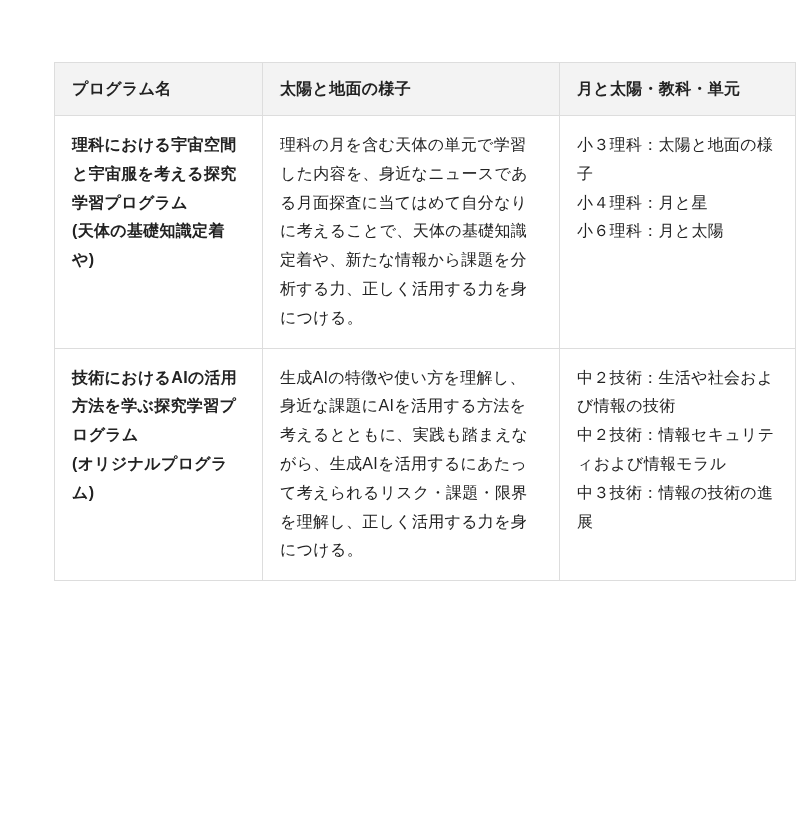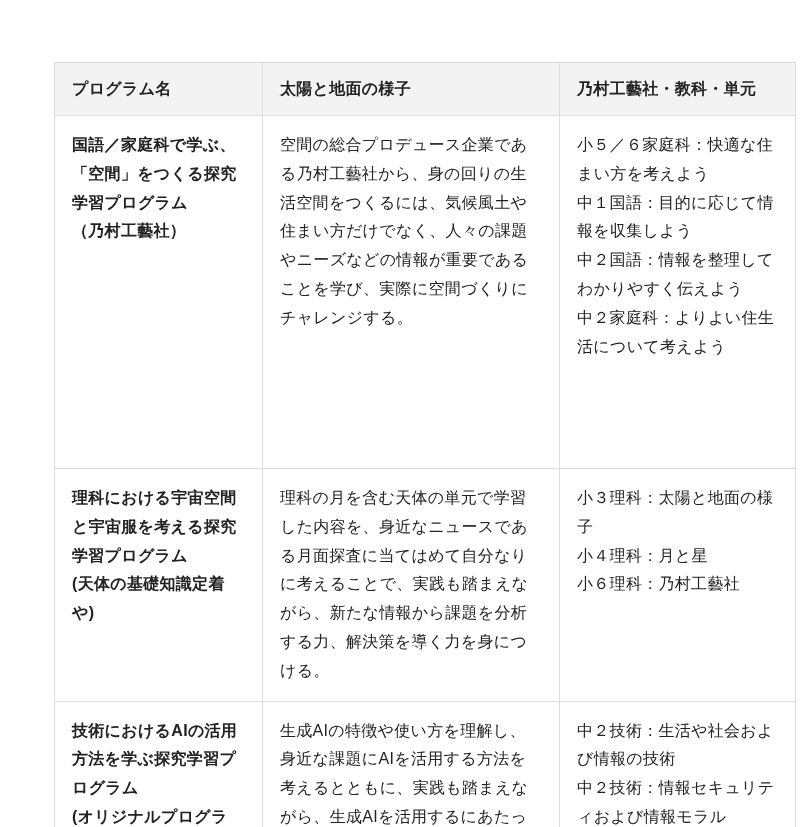--- a/index.html
+++ b/index.html
@@ -62,40 +62,31 @@
   <table class="program-table">
     <colgroup>
       <col class="c1">
         <col class="c2">
         <col class="c3">
     </colgroup>
     <thead>
       <tr>
         <th>プログラム名</th>
         <th>太陽と地面の様子</th>
-        <th>乃村工藝社・教科・単元</th>
+        <th>月と太陽・教科・単元</th>
       </tr>
     </thead>
     <tbody>
-      <tr class="row-0">
-        <td class="name-cell">国語／家庭科で学ぶ、「空間」をつくる探究学習プログラム
-（乃村工藝社）</td>
-        <td>空間の総合プロデュース企業である乃村工藝社から、身の回りの生活空間をつくるには、気候風土や住まい方だけでなく、人々の課題やニーズなどの情報が重要であることを学び、実際に空間づくりにチャレンジする。</td>
-        <td>小５／６家庭科：快適な住まい方を考えよう
-中１国語：目的に応じて情報を収集しよう
-中２国語：情報を整理してわかりやすく伝えよう
-中２家庭科：よりよい住生活について考えよう</td>
-      </tr>
       <tr class="row-1">
         <td class="name-cell">理科における宇宙空間と宇宙服を考える探究学習プログラム
 (天体の基礎知識定着や)</td>
-        <td>理科の月を含む天体の単元で学習した内容を、身近なニュースである月面探査に当てはめて自分なりに考えることで、実践も踏まえながら、新たな情報から課題を分析する力、解決策を導く力を身につける。</td>
+        <td>理科の月を含む天体の単元で学習した内容を、身近なニュースである月面探査に当てはめて自分なりに考えることで、天体の基礎知識定着や、新たな情報から課題を分析する力、正しく活用する力を身につける。</td>
         <td>小３理科：太陽と地面の様子
 小４理科：月と星
-小６理科：乃村工藝社</td>
+小６理科：月と太陽</td>
       </tr>
       <tr class="row-2">
         <td class="name-cell">技術におけるAIの活用方法を学ぶ探究学習プログラム
 (オリジナルプログラム)</td>
         <td>生成AIの特徴や使い方を理解し、身近な課題にAIを活用する方法を考えるとともに、実践も踏まえながら、生成AIを活用するにあたって考えられるリスク・課題・限界を理解し、正しく活用する力を身につける。</td>
         <td>中２技術：生活や社会および情報の技術
 中２技術：情報セキュリティおよび情報モラル
 中３技術：情報の技術の進展</td>
       </tr>
     </tbody>

